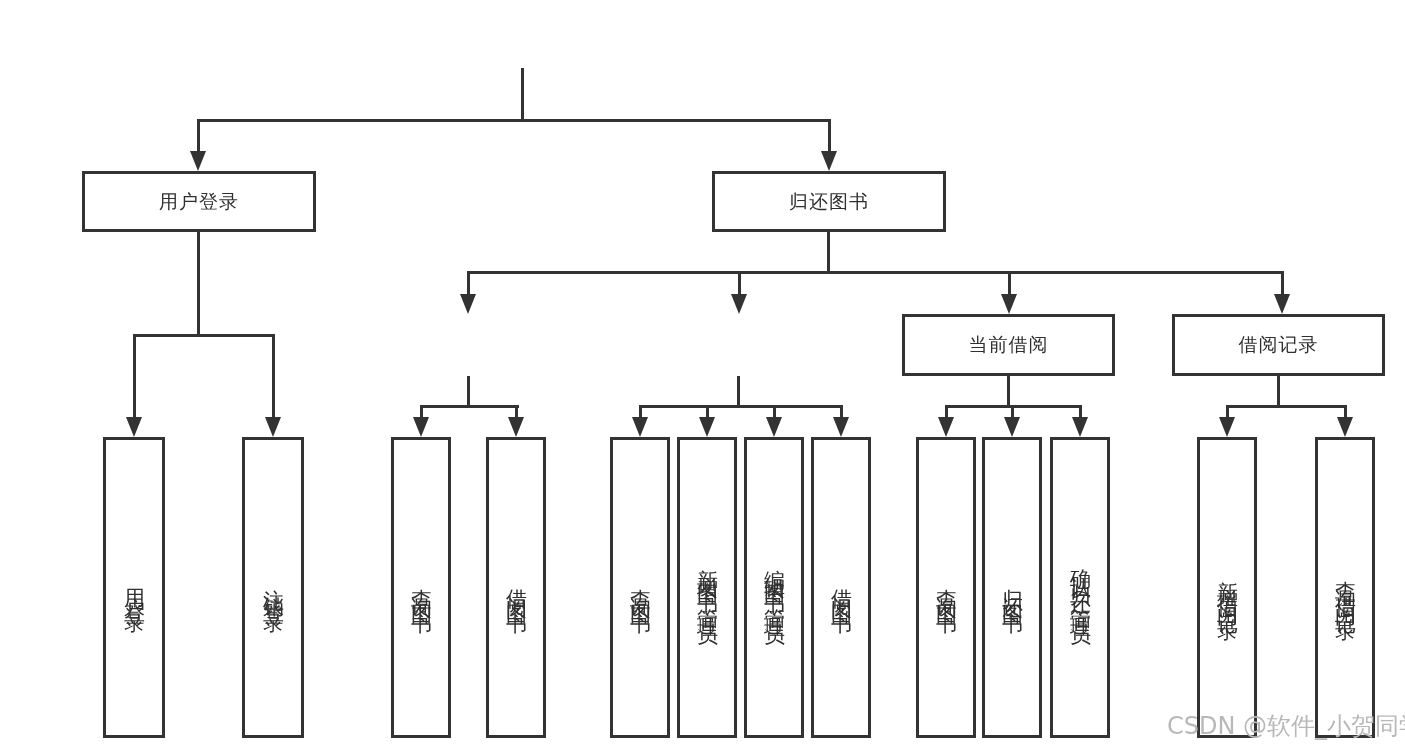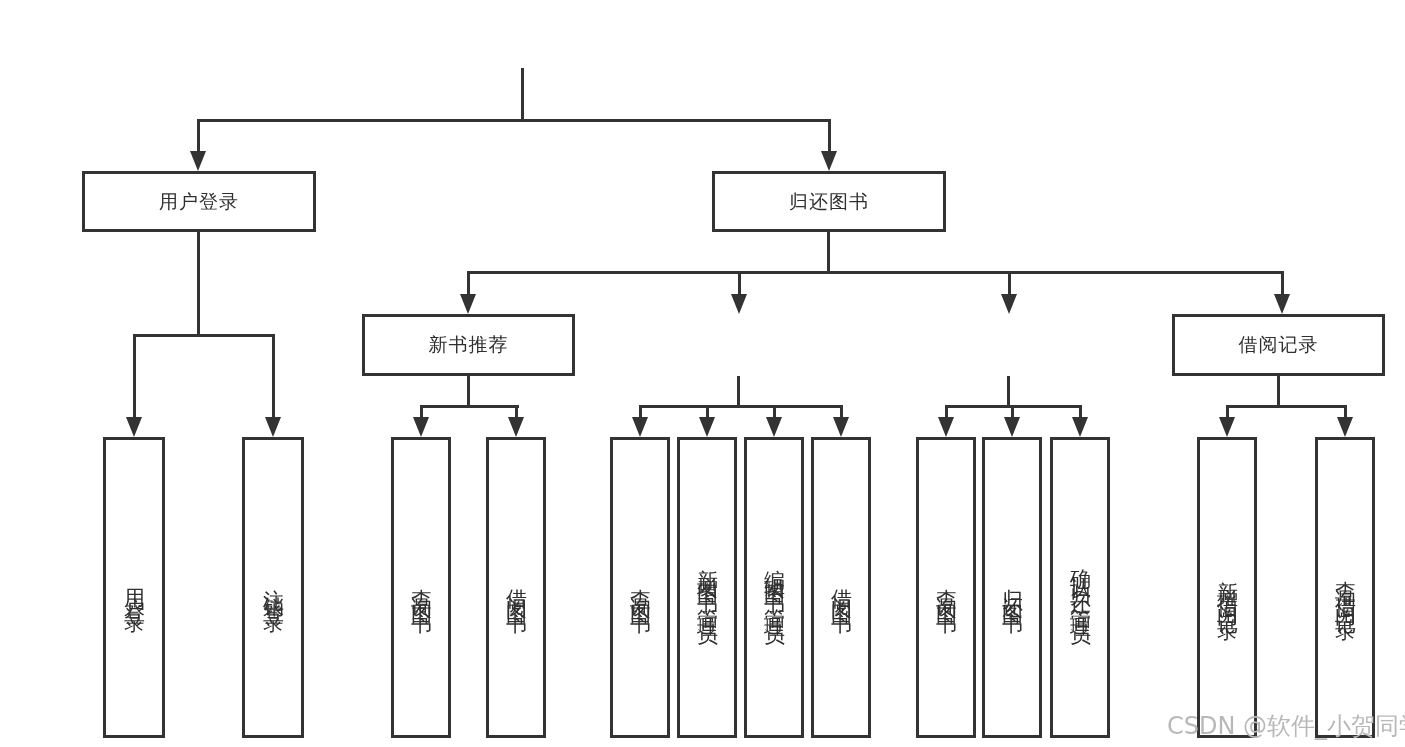--- a/index.html
+++ b/index.html
@@ -61,25 +61,25 @@
 
 
   <div class="node h" style="left:82px; top:171px; width:234px; height:61px;">
     <span>用户登录</span>
   </div>
 
   <div class="node h" style="left:712px; top:171px; width:234px; height:61px;">
     <span>归还图书</span>
   </div>
 
-  <div class="node h" style="left:362px; top:314px; width:213px; height:62px;">
-    <span>新书推荐</span>
-  </div>
 
 
+  <div class="node h" style="left:902px; top:314px; width:213px; height:62px;">
+    <span>当前借阅</span>
+  </div>
 
   <div class="node h" style="left:1172px; top:314px; width:213px; height:62px;">
     <span>借阅记录</span>
   </div>
 
   <div class="node leaf" style="left:103px; width:62px;">
     <span>用户登录</span>
   </div>
   <div class="node leaf" style="left:242px; width:62px;">
     <span>注销登录</span>

